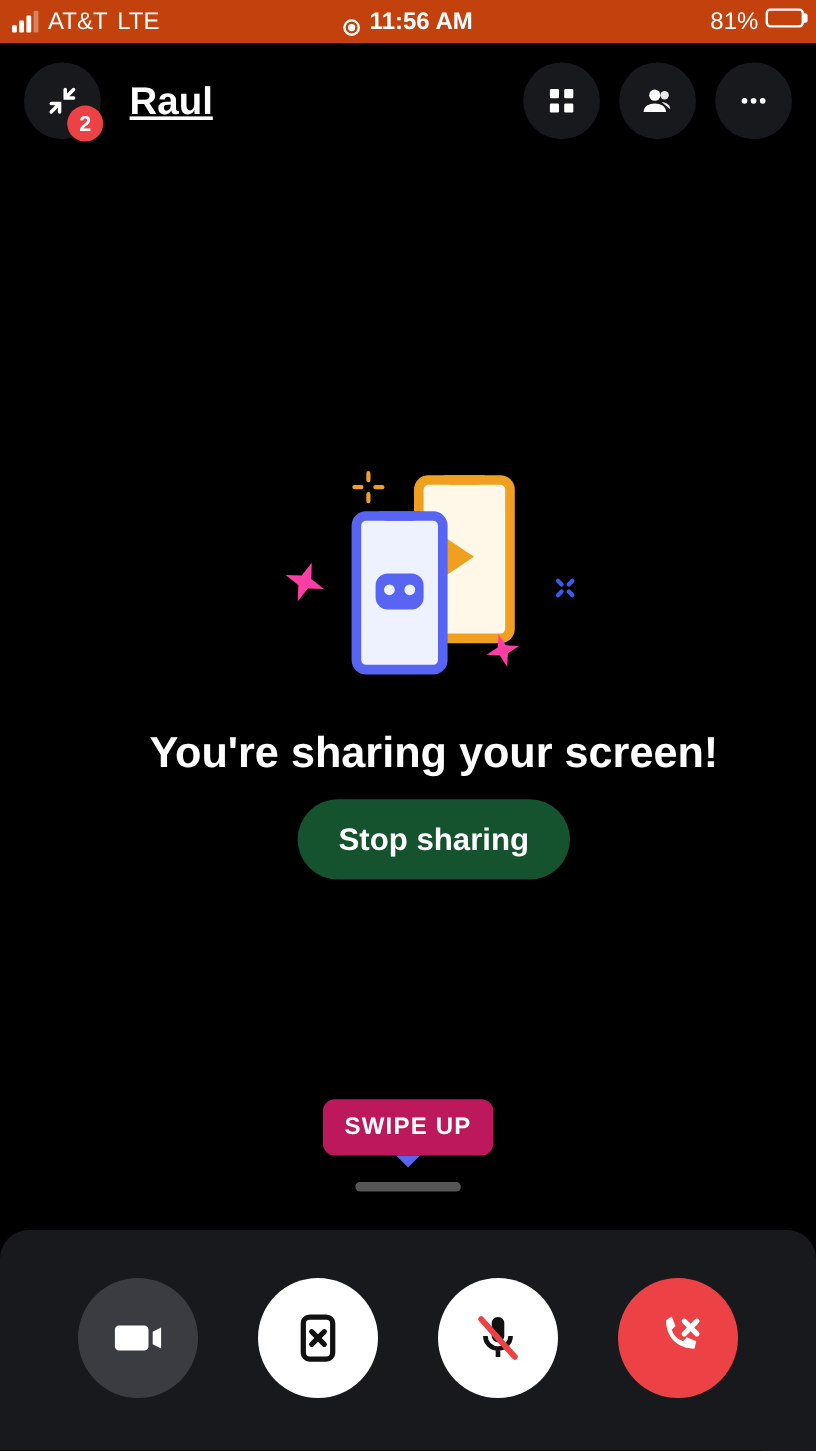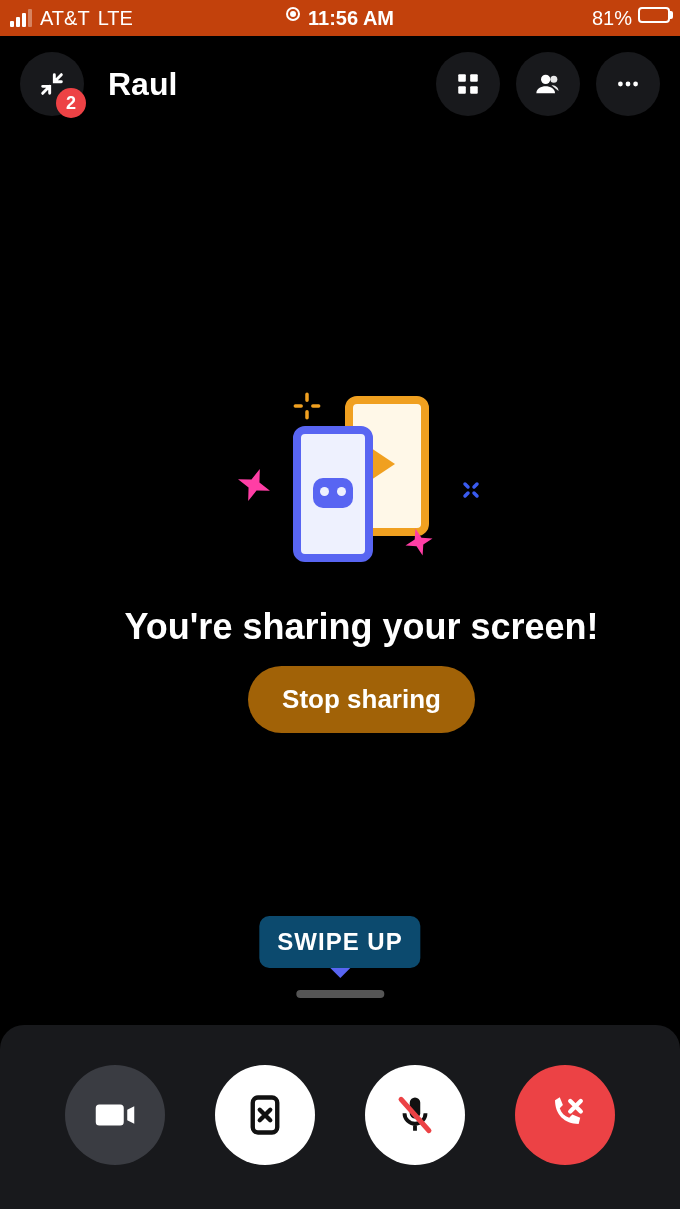--- a/index.html
+++ b/index.html
@@ -23,21 +23,21 @@
       font-weight: 500;
       color: #fff;
     }
     .status-left { display: flex; align-items: center; gap: 8px; }
     .signal-bars { display: flex; align-items: flex-end; gap: 2px; height: 18px; }
     .signal-bars span { width: 4px; background: #fff; border-radius: 1px; }
     .signal-bars span:nth-child(1){height:6px}
     .signal-bars span:nth-child(2){height:10px}
     .signal-bars span:nth-child(3){height:14px}
     .signal-bars span:nth-child(4){height:18px; background: rgba(255,255,255,.35)}
-    .status-center { display: flex; align-items: flex-start; gap: 8px; position: absolute; left:50%; transform: translateX(-50%); }
+    .status-center { display: flex; align-items: flex-end; gap: 8px; position: absolute; left:50%; transform: translateX(-50%); }
     .rec-dot { width: 14px; height: 14px; border-radius: 50%; border: 2px solid #fff; position: relative; }
     .rec-dot::after { content:""; width:6px; height:6px; background:#fff; border-radius:50%; position:absolute; left:2px; top:2px; }
     .status-right { display: flex; align-items: flex-start; gap: 6px; }
     .battery { width: 32px; height: 16px; border: 2px solid #fff; border-radius: 4px; position: relative; }
     .battery::after { content:""; width:3px; height:8px; background:#fff; position:absolute; right:-5px; top:2px; border-radius:0 2px 2px 0; }
     .battery-fill { background:#fff; height:100%; width:80%; border-radius:1px; }
 
     
     .header {
       display: flex; align-items: center; justify-content: space-between;
@@ -49,21 +49,21 @@
       background: #18191c; display:flex; align-items:center; justify-content:center;
       position: relative; flex-shrink: 0;
     }
     .minimize-icon svg { width: 28px; height: 28px; }
     .badge {
       position: absolute; bottom: -2px; right: -2px;
       width: 30px; height: 30px; border-radius: 50%;
       background: #ed4245; display:flex; align-items:center; justify-content:center;
       font-size: 18px; font-weight: 700;
     }
-    .title { font-size: 32px; font-weight: 600; }
+    .title { font-size: 32px; font-weight: 600; text-decoration: underline; }
     .header-right { display: flex; align-items: center; gap: 16px; }
 
     
     .main {
       text-align: center;
       padding-top: 270px;
       margin-left: 43px;
     }
     .illustration {
       width: 250px; height: 190px; margin: 0 auto 30px; position: relative;
@@ -108,28 +108,28 @@
     .sparkle-orange svg { width:100%; height:100%; }
     .sparkle-pink, .sparkle-pink2 { position:absolute; }
     .sparkle-pink { left:0; top:82px; width:34px; height:34px; }
     .sparkle-pink2 { left:168px; top:142px; width:28px; height:28px; }
     .sparkle-blue { position:absolute; left:222px; top:92px; width:24px; height:24px; }
 
     .heading { font-size: 36px; font-weight: 800; margin-bottom: 18px; }
     .subtext { font-size: 24px; color: #9a9da3; margin-bottom: 40px; padding: 0 20px; }
     .stop-btn {
       display: inline-flex; align-items: center; justify-content: center;
-      background: #a16207; color: #fff; font-size: 26px; font-weight: 600;
+      background: #14532d; color: #fff; font-size: 26px; font-weight: 600;
       padding: 18px 34px; border-radius: 40px; border: none;
     }
 
     
     .swipe-area { position:absolute; left:50%; transform:translateX(-50%); top: 916px; text-align:center; }
     .swipe-bubble {
-      background:#0c4a6e; color:#fff; font-size:24px; font-weight:800; letter-spacing:1px;
+      background:#be185d; color:#fff; font-size:20px; font-weight:800; letter-spacing:1px;
       padding: 12px 18px; border-radius: 10px; position: relative; display:inline-block;
     }
     .swipe-bubble::after {
       content:""; position:absolute; left:50%; transform:translateX(-50%); bottom:-10px;
       width:0; height:0; border-left:10px solid transparent; border-right:10px solid transparent; border-top:10px solid #5865f2;
     }
     .swipe-bar { width: 88px; height: 8px; background:#555; border-radius: 4px; margin: 22px auto 0; }
 
     
     .bottom-sheet {

